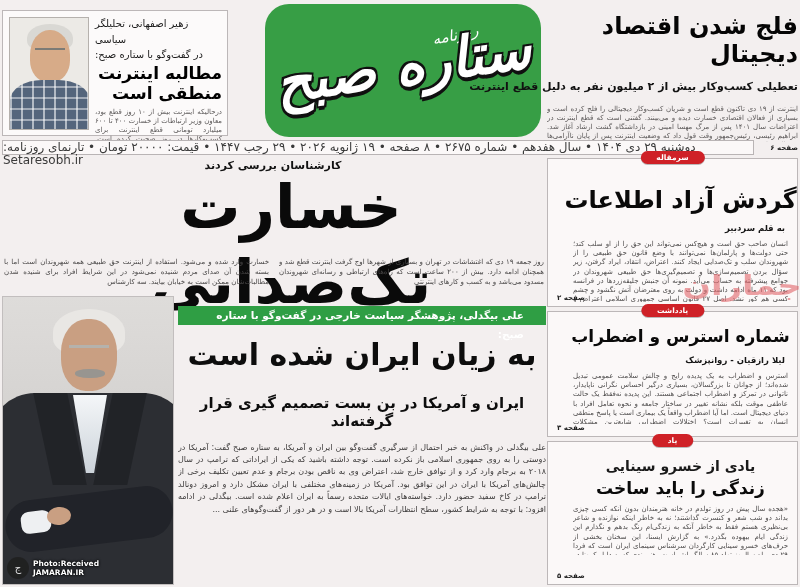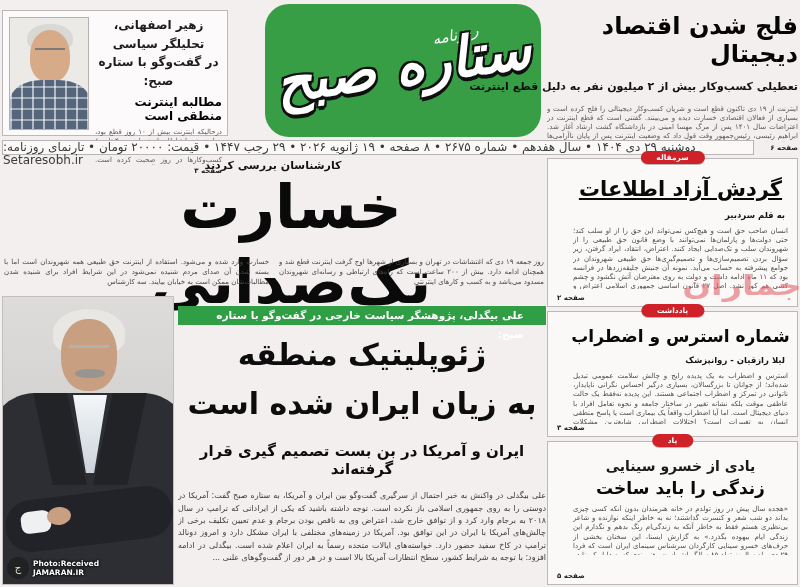--- a/index.html
+++ b/index.html
@@ -16,22 +16,22 @@
   #tl-photo{left:6px;top:6px;width:80px;height:113px;background:#eceae6;border:1px solid #b5b1ad;overflow:hidden;}
   .p1-hair{position:absolute;left:17px;top:6px;width:46px;height:28px;background:#d9d8d4;border-radius:50% 50% 40% 40%;}
   .p1-head{position:absolute;left:20px;top:12px;width:40px;height:52px;background:#d7ab88;border-radius:48% 48% 42% 42%;}
   .p1-glasses{position:absolute;left:25px;top:30px;width:30px;height:6px;border-top:2px solid #7d7b76;}
   .p1-shirt{position:absolute;left:0;top:62px;width:80px;height:52px;border-radius:40% 40% 0 0;
     background:
       repeating-linear-gradient(90deg, rgba(255,255,255,.55) 0 2px, transparent 2px 11px),
       repeating-linear-gradient(0deg, rgba(255,255,255,.45) 0 2px, transparent 2px 11px),
       #54657c;}
   #tl-text{left:92px;top:5px;right:5px;bottom:3px;}
-  .tl-kicker{font-size:12px;font-weight:bold;color:#1c1c1c;line-height:1.55;text-align:center;}
-  .tl-headline{font-size:12px;font-weight:bold;color:#000;margin-top:5px;text-align:right;}
+  .tl-kicker{font-size:10px;font-weight:normal;color:#1c1c1c;line-height:1.55;text-align:left;}
+  .tl-headline{font-size:17px;font-weight:bold;color:#000;text-align:right;}
   .tl-body{font-size:7px;line-height:1.3;color:#5b5858;text-align:justify;margin-top:5px;height:37px;overflow:hidden;}
   .tl-pageref{font-size:7px;font-weight:bold;color:#222;margin-top:2px;}
 
   
   #masthead{left:265px;top:4px;width:276px;height:133px;background:#379e45;border-radius:24px;overflow:visible;}
   .mast-label{position:absolute;right:62px;top:22px;color:#fff;font-size:15px;font-style:italic;
     transform:rotate(-12deg);letter-spacing:1px;}
   .mast-title{position:absolute;left:-6px;top:34px;width:288px;text-align:center;color:#fff;
     font-size:56px;font-weight:bold;font-style:italic;transform:rotate(-8deg);letter-spacing:-2px;line-height:1;
     text-shadow:2px 2px 0 #101010,-2px -2px 0 #101010,2px -2px 0 #101010,-2px 2px 0 #101010,0 4px 0 #101010;}
@@ -85,21 +85,21 @@
 
   
   .rbox{left:547px;width:251px;background:#fbf8f8;border:1px solid #bcb7b8;padding-left:16px;}
   #rbox-editorial{top:158px;height:149px;}
   #rbox-note{top:311px;height:126px;}
   #rbox-memory{top:441px;height:144px;}
   .pill{position:absolute;top:-8px;left:50%;transform:translateX(-50%);background:#cf2127;color:#fff;
     font-size:7.5px;font-weight:bold;padding:2px 16px;border-radius:8px;white-space:nowrap;
     box-shadow:0 1px 0 rgba(0,0,0,.25);}
   .r-headline{text-align:center;font-weight:800;color:#0a0a0a;}
-  #rbox-editorial .r-headline{font-size:21px;margin-top:18px;text-decoration:underline;}
+  #rbox-editorial .r-headline{font-size:24px;margin-top:27px;}
   #rbox-note .r-headline{font-size:17px;margin-top:14px;}
   #rbox-memory .r-headline{font-size:17px;margin-top:4px;}
   .r-kicker{text-align:center;font-size:14px;font-weight:bold;color:#1a1a1a;margin-top:16px;}
   .r-byline{font-size:8.5px;font-weight:bold;color:#161616;text-align:right;margin:9px 12px 0;}
   .r-body{margin:7px 9px 0;font-size:7px;line-height:1.32;text-align:justify;color:#4c4a4a;overflow:hidden;}
   #rbox-editorial .r-body{height:62px;}
   #rbox-note .r-body{height:52px;}
   #rbox-memory .r-body{height:50px;}
   .r-pageref{position:absolute;left:9px;bottom:4px;font-size:7px;font-weight:bold;color:#222;}
 
@@ -166,21 +166,20 @@
     <div class="credit-text">
       <div>Photo:Received</div>
       <div>JAMARAN.IR</div>
     </div>
   </div>
 </div>
 
 <div class="abs" id="interview">
   <span class="iv-kicker">علی بیگدلی، پژوهشگر سیاست خارجی در گفت‌وگو با ستاره صبح:</span>
   <div class="iv-headline">
-    <div>ژئوپلیتیک منطقه</div>
     <div>به زیان ایران شده است</div>
   </div>
   <div class="iv-subhead">ایران و آمریکا در بن بست تصمیم گیری قرار گرفته‌اند</div>
   <div class="iv-body">علی بیگدلی در واکنش به خبر احتمال از سرگیری گفت‌وگو بین ایران و آمریکا، به ستاره صبح گفت: آمریکا در دوستی را به روی جمهوری اسلامی باز نکرده است. توجه داشته باشید که یکی از ایراداتی که ترامپ در سال ۲۰۱۸ به برجام وارد کرد و از توافق خارج شد، اعتراض وی به ناقص بودن برجام و عدم تعیین تکلیف برخی از چالش‌های آمریکا با ایران در این توافق بود. آمریکا در زمینه‌های مختلفی با ایران مشکل دارد و امروز دونالد ترامپ در کاخ سفید حضور دارد. خواسته‌های ایالات متحده رسماً به ایران اعلام شده است. بیگدلی در ادامه افزود: با توجه به شرایط کشور، سطح انتظارات آمریکا بالا است و در هر دور از گفت‌وگوهای علنی ...</div>
 </div>
 
 <div class="abs rbox" id="rbox-editorial">
   <div class="pill">سرمقاله</div>
   <div class="r-headline">گردش آزاد اطلاعات</div>
   <div class="r-byline">به قلم سردبیر</div>

